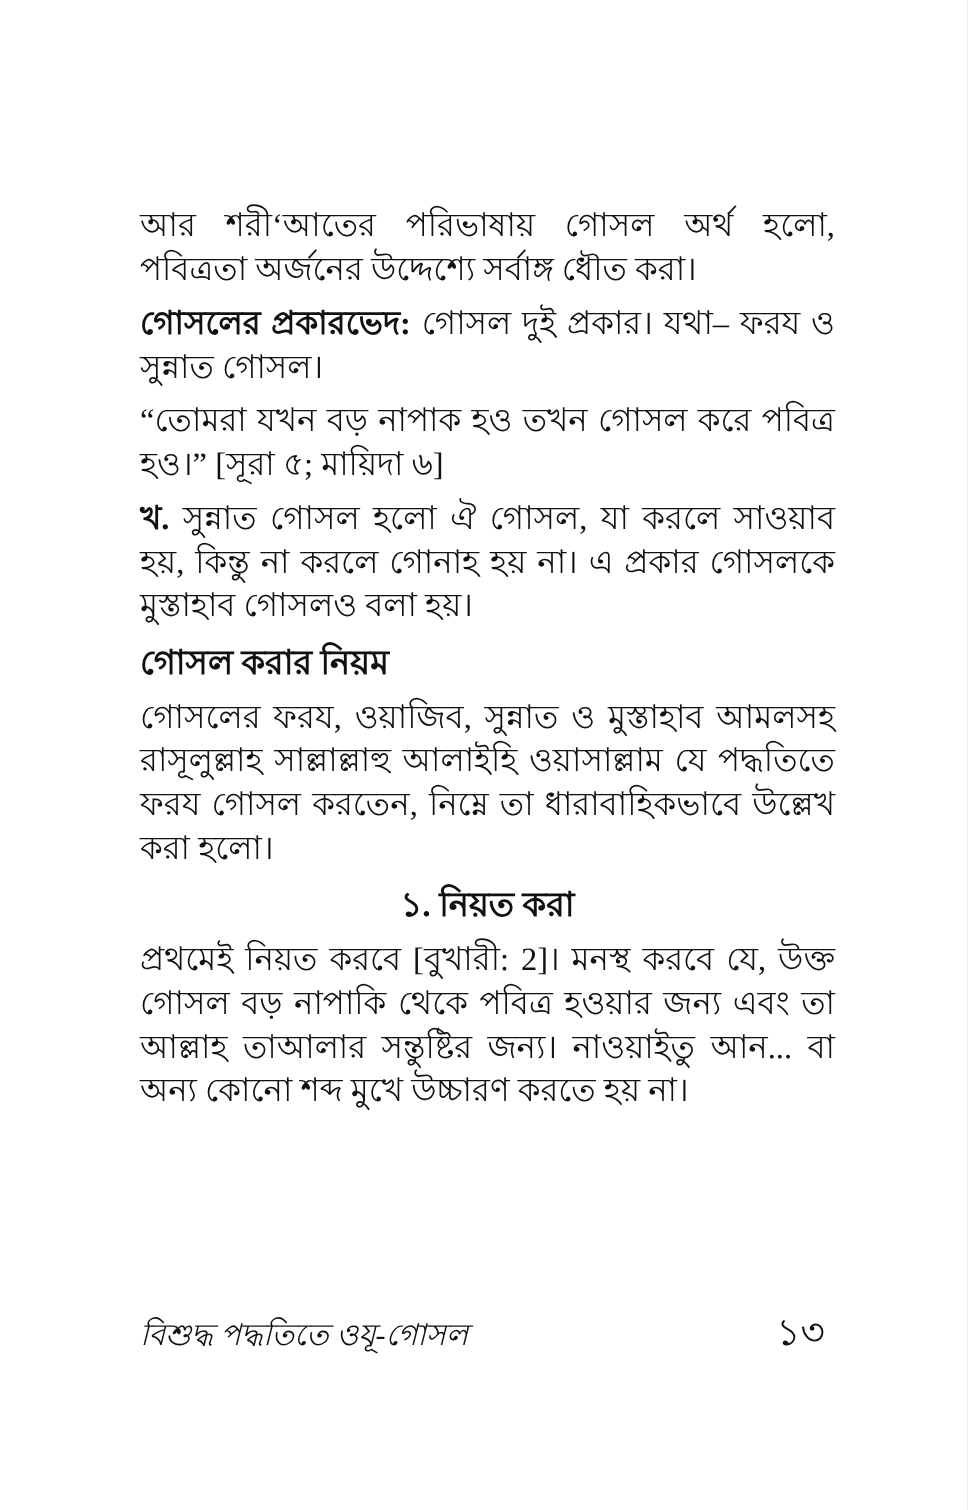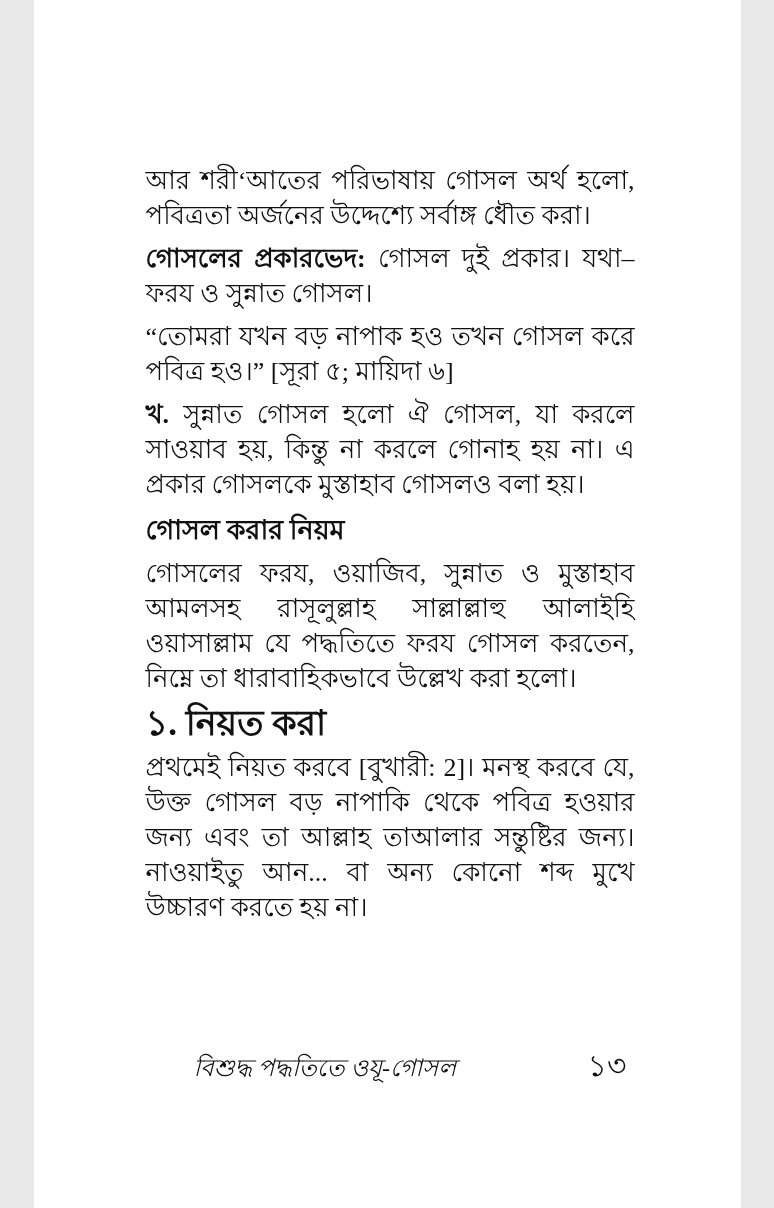--- a/index.html
+++ b/index.html
@@ -2,21 +2,21 @@
 <html lang="bn"><head>
 <meta charset="utf-8">
 <style>
   html, body {
     margin: 0;
     padding: 0;
     background: #e8e8e8;
   }
   .page {
     position: relative;
-    width: 707px;
+    width: 774px;
     height: 1208px;
     margin: 0 auto;
     background: #ffffff;
     color: #111111;
     font-family: "Liberation Serif", "DejaVu Serif", serif;
     overflow: hidden;
     box-sizing: border-box;
     text-decoration: underline;
   }
   .content {
@@ -30,24 +30,24 @@
     font-size: 26px;
     line-height: 35px;
     text-align: justify;
     text-justify: inter-word;
   }
   .lead {
     font-weight: bold;
   }
   .heading {
     font-weight: bold;
-    font-size: 35px;
+    font-size: 27px;
     line-height: 36px;
     margin: 10px 0 8px 0;
-    text-align: left;
+    text-align: center;
   }
   .heading-centered {
     font-weight: bold;
     font-size: 27px;
     line-height: 36px;
     margin: 10px 0 8px 0;
   }
   .verse-line {
     text-align: left;
     line-height: 50px !important;
@@ -64,21 +64,20 @@
     left: 112px;
     right: 114px;
     top: 1042px;
     display: flex;
     justify-content: space-between;
     align-items: baseline;
   }
   .book-title {
     font-style: italic;
     font-size: 24px;
-    margin-left: 48px;
   }
   .page-number {
     font-size: 30px;
   }
 </style>
 </head>
 <body>
 
 <div class="page">
   <main class="content">

